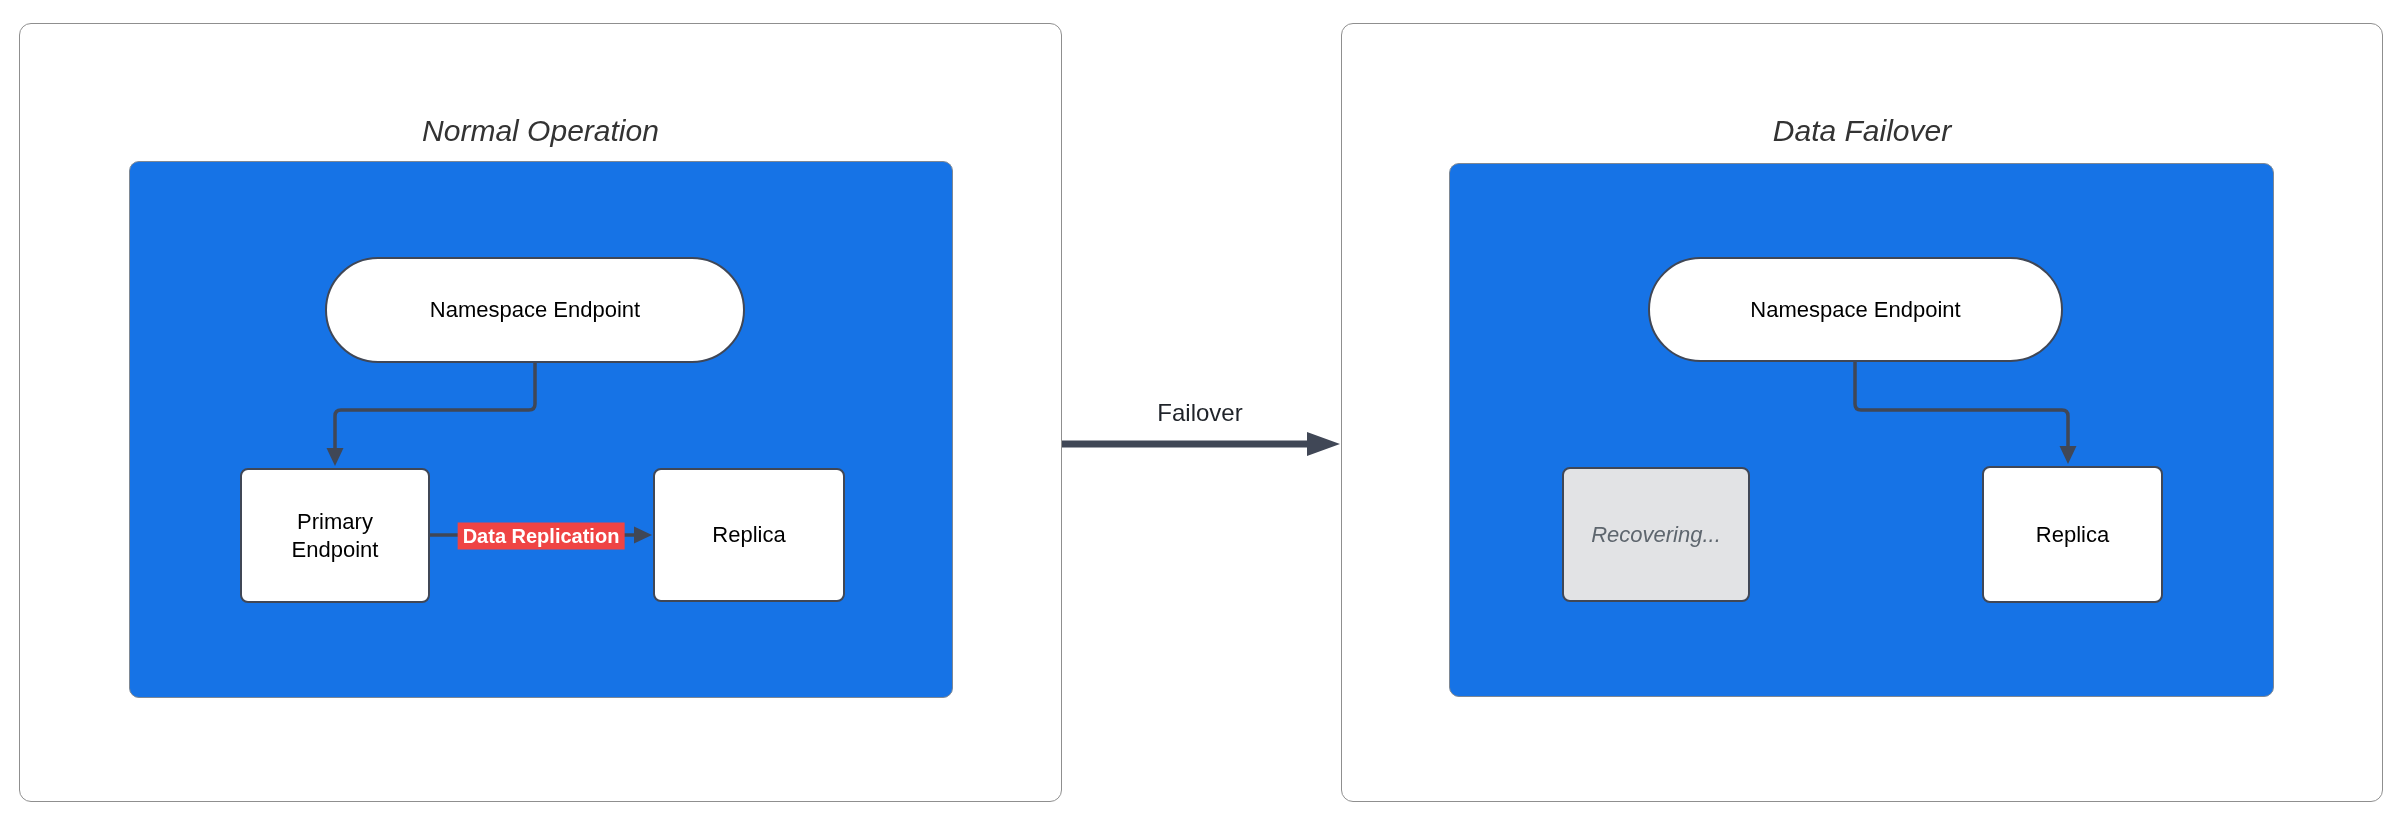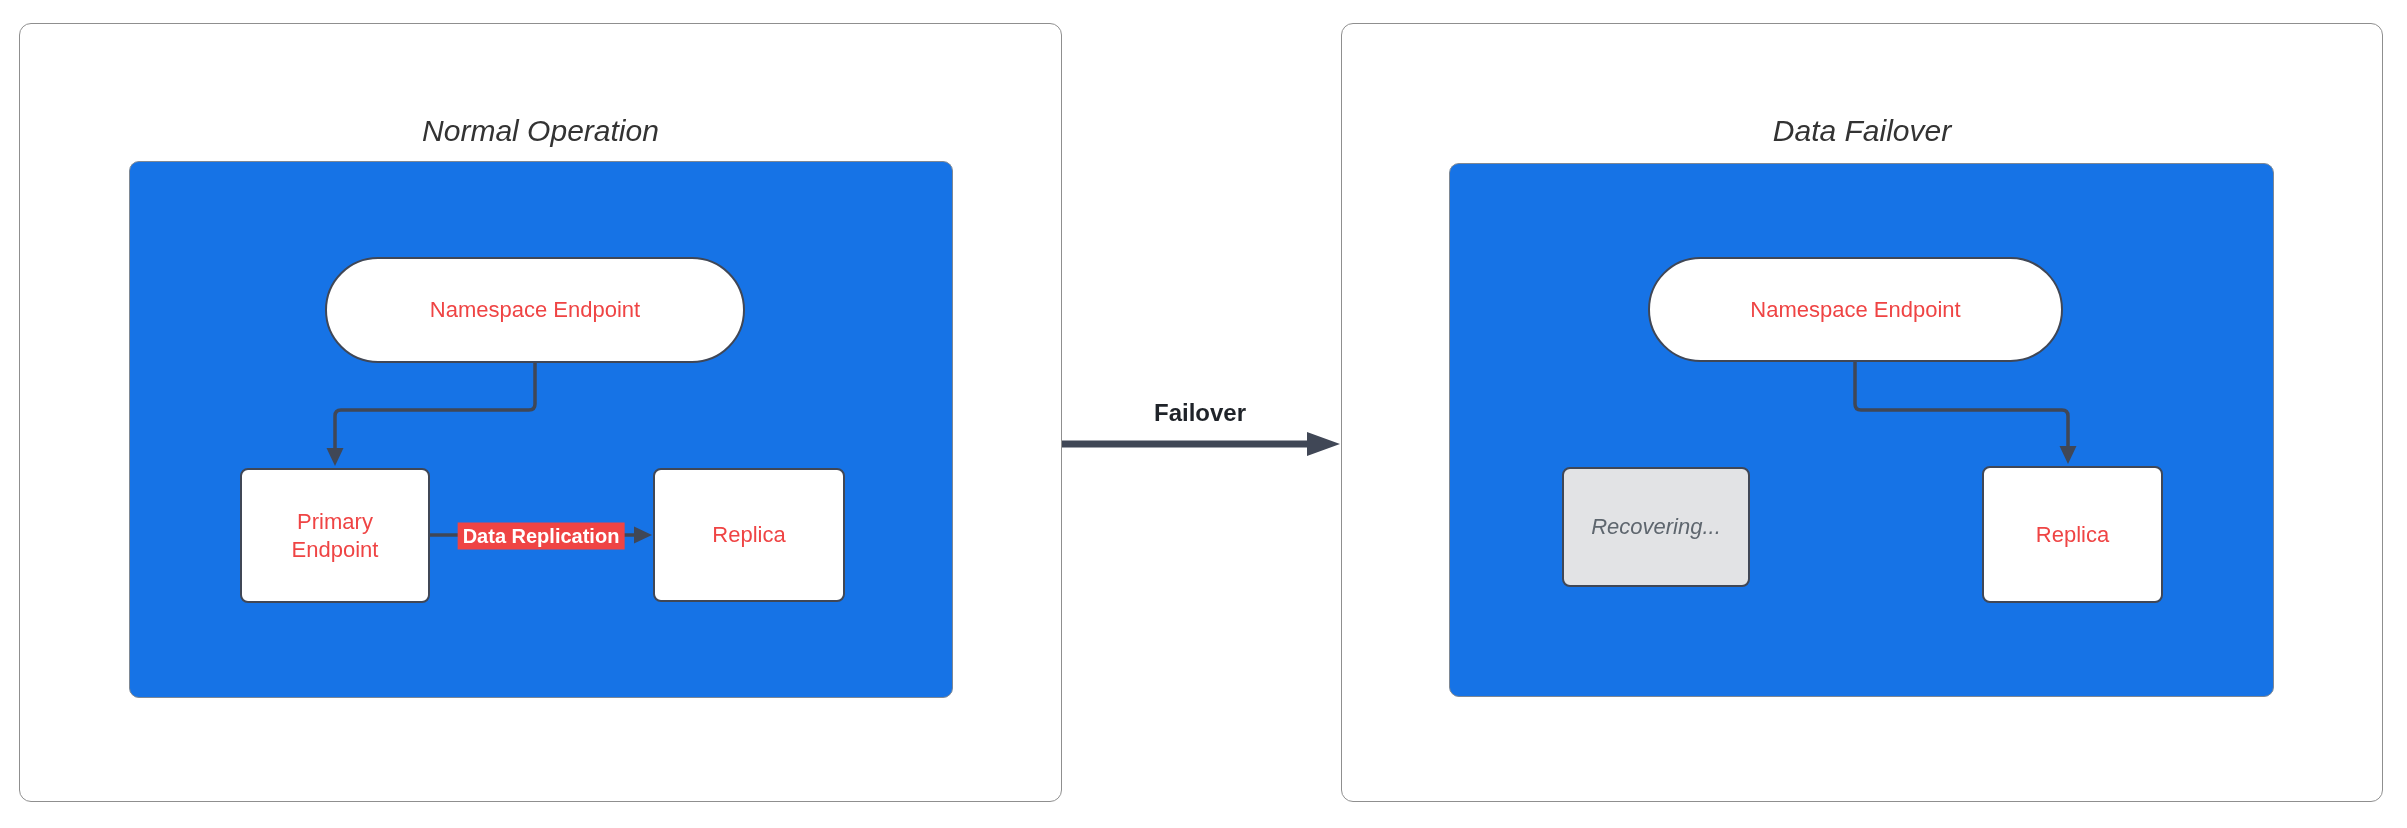--- a/index.html
+++ b/index.html
@@ -49,21 +49,21 @@
   .cluster-right { left: 1449px; top: 163px; width: 825px; height: 534px; }
 
   .node {
     position: absolute;
     display: flex;
     align-items: center;
     justify-content: center;
     text-align: center;
     background: #ffffff;
     box-sizing: border-box;
-    color: #ef4444;
+    color: #000000;
     font-size: 22px;
     line-height: 1.25;
     z-index: 3;
   }
   .pill {
     border: 2.5px solid #404756;
     border-radius: 55px;
   }
   .pill-left  { left: 325px;  top: 257px; width: 420px; height: 106px; }
   .pill-right { left: 1648px; top: 257px; width: 415px; height: 105px; }
@@ -73,21 +73,21 @@
     border-radius: 8px;
   }
   .box-primary       { left: 240px;  top: 468px; width: 190px; height: 135px; }
   .box-primary span  { display: inline-block; max-width: 150px; }
   .box-replica-left  { left: 653px;  top: 468px; width: 192px; height: 134px; }
   .box-grey {
     background: #e2e3e5;
     color: #5e666e;
     font-style: italic;
   }
-  .box-recovering    { left: 1562px; top: 467px; width: 188px; height: 120px; }
+  .box-recovering    { left: 1562px; top: 467px; width: 188px; height: 135px; }
   .box-replica-right { left: 1982px; top: 466px; width: 181px; height: 137px; }
 
   .svg-overlay {
     position: absolute;
     left: 0; top: 0;
     width: 2407px;
     height: 828px;
     z-index: 2;
     pointer-events: none;
   }
@@ -105,21 +105,20 @@
   }
   .edge-label-replication { left: 541px; top: 536px; }
 
   .transition-label {
     position: absolute;
     transform: translate(-50%, -50%);
     font-size: 24px;
     color: #1f2329;
     white-space: nowrap;
     z-index: 4;
-    font-weight: bold;
   }
   .transition-label-failover { left: 1200px; top: 413px; }
 </style>
 </head>
 <body>
 
 <div class="canvas">
 
   <section class="panel panel-left">
     <div class="panel-title">Normal Operation</div>

